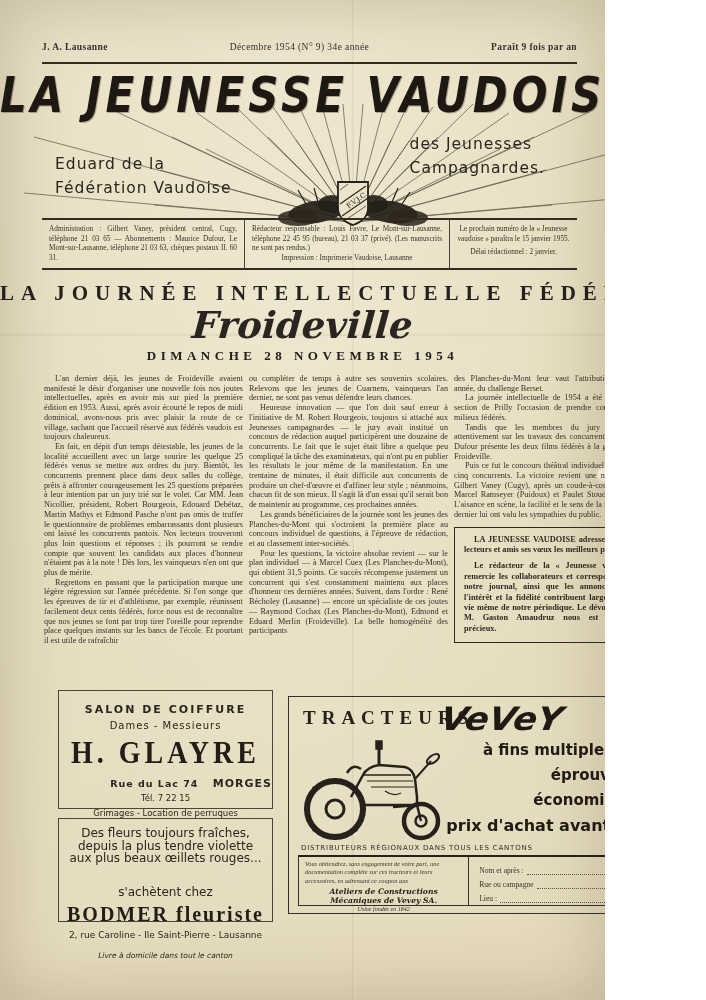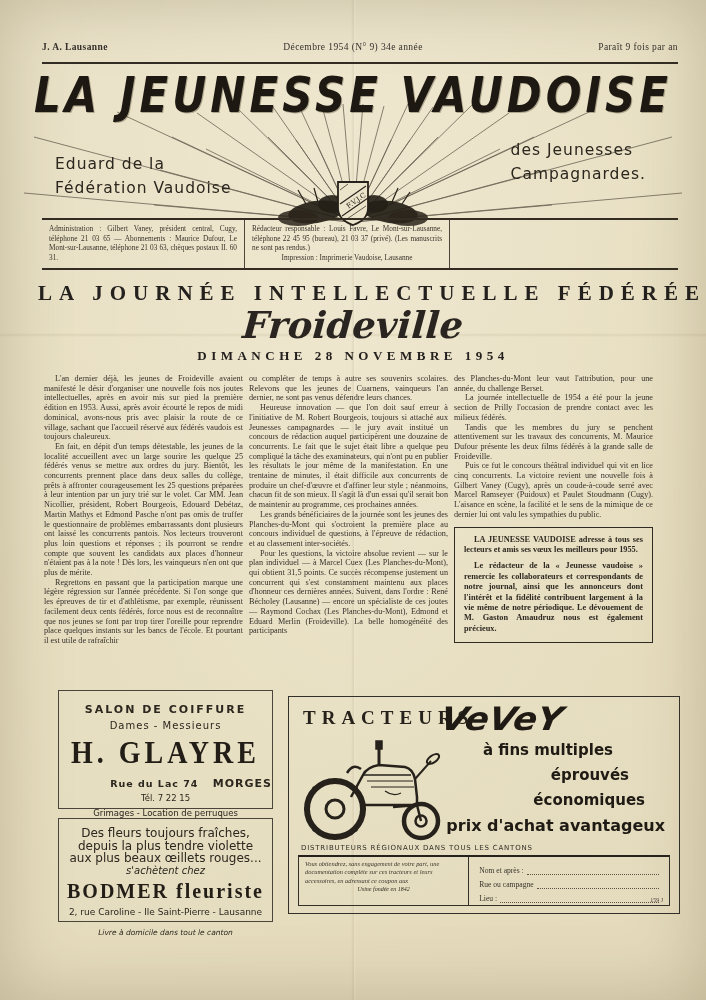--- a/index.html
+++ b/index.html
@@ -1,49 +1,49 @@
 <!DOCTYPE html>
 <html><head>
 <meta charset="utf-8">
 <style>
   * { margin:0; padding:0; box-sizing:border-box; }
   html,body { width:706px; }
   body { font-family:"Liberation Serif", serif; color:#2f2a20; }
   .page {
-    position:relative; width:706px; height:1000px; overflow:hidden;
+    position:relative; width:605px; height:1000px; overflow:hidden;
     background:
       radial-gradient(ellipse at 50% 28%, rgba(255,252,240,.25), rgba(0,0,0,0) 65%),
       linear-gradient(160deg,#eae2c8 0%,#e8dfc2 45%,#e4dabb 100%);
     box-shadow: inset 0 0 70px rgba(90,75,40,.28);
   }
   .crease-v { position:absolute; top:0; bottom:0; left:351px; width:5px;
     background:linear-gradient(90deg, rgba(120,100,60,0) 0%, rgba(120,100,60,.10) 50%, rgba(255,255,255,.12) 70%, rgba(120,100,60,0) 100%); }
   .crease-h { position:absolute; left:0; right:0; top:333px; height:4px;
     background:linear-gradient(rgba(120,100,60,0), rgba(120,100,60,.10), rgba(120,100,60,0)); }
   .punch { position:absolute; width:13px; height:13px; border-radius:50%;
     background:#f3edd9; box-shadow:0 0 4px 1px rgba(243,237,217,.9); opacity:.85; }
 
   
   .topbar { position:absolute; left:42px; right:28px; top:42px;
     display:flex; justify-content:space-between; align-items:baseline;
     font-size:9.5px; letter-spacing:.4px; color:#35302a; }
   .topbar .tb-left { font-weight:bold; }
-  .topbar .tb-right { font-weight:normal;text-align:right; }
+  .topbar .tb-right { font-weight:bold;text-align:right; }
   .rule-top { position:absolute; left:42px; right:28px; top:62px; border-top:2.5px solid #322c23; }
 
   
   .mast-title { position:absolute; left:0; right:0; top:66px; text-align:center;
     font-family:"DejaVu Sans", sans-serif; font-weight:bold; font-style:italic;
     font-size:42px; letter-spacing:4px; color:#1d1811;
     transform:scaleY(1.18); transform-origin:top center;
     text-shadow:1px 1px 0 rgba(60,50,30,.35); white-space:nowrap; z-index:3; }
   .rays { position:absolute; left:0; top:104px; width:706px; height:122px; z-index:1; }
   .sub-left { position:absolute; left:55px; top:152px; z-index:4;
     font-family:"DejaVu Sans", sans-serif; font-size:15.5px; color:#2b261e; letter-spacing:1px; line-height:1.55; }
-  .sub-right { position:absolute; right:60px; top:138px; z-index:4; text-align:left;
+  .sub-right { position:absolute; right:60px; top:132px; z-index:4; text-align:left;
     font-family:"DejaVu Sans", sans-serif; font-size:15.5px; color:#2b261e; letter-spacing:1px; line-height:1.55; }
   .rule-mast { position:absolute; left:42px; right:28px; top:218px; border-top:2.5px solid #322c23; z-index:5; }
 
   
   .infobar { position:absolute; left:42px; right:28px; top:220px; height:48px; display:flex; }
   .infocell { padding:4px 7px 16px; font-size:7.3px; line-height:1.32; text-align:justify; color:#39332a; }
   .infocell .center-line { text-align:center; display:block; }
   .ic-1 { width:202px; }
   .ic-2 { width:206px; border-left:1px solid #4a443a; border-right:1px solid #4a443a; }
   .ic-3 { flex:1; text-align:center; }
@@ -80,21 +80,21 @@
   .gl-name { font-family:"Liberation Serif", serif; font-weight:bold; font-size:28px;
     letter-spacing:4px; margin-top:6px; color:#221d16; transform:scaleY(1.1); }
   .gl-addr { font-weight:bold; font-size:9.5px; margin-top:8px; letter-spacing:1px;text-align:right; }
   .gl-addr .city { font-size:11px; margin-left:10px; }
   .gl-tel { font-size:8.5px; margin-top:3px; }
   .gl-6 { font-size:8.5px; margin-top:5px; }
 
   .ad-bodmer { left:58px; top:818px; width:215px; height:104px; text-align:center;
     font-family:"DejaVu Sans", sans-serif; color:#2b261e; padding-top:8px; }
   .bd-l { font-size:12px; line-height:12.5px; }
-  .bd-chez { font-size:10px; font-style:italic; margin-top:0; }
+  .bd-chez { font-size:12px; margin-top:20px; }
   .bd-name { font-family:"Liberation Serif", serif; font-weight:bold; font-size:20px;
     letter-spacing:2px; margin-top:4px; color:#221d16; }
   .bd-addr { font-size:9px; margin-top:4px; }
   .bd-note { font-size:7.5px; font-style:italic; margin-top:11px; }
 
   .ad-vevey { left:288px; top:696px; width:392px; height:218px; border:1.5px solid #33302a; }
   .vv-kicker { position:absolute; left:14px; top:10px; font-weight:bold; font-size:19px;
     letter-spacing:6px; color:#26221b; }
   .vv-brand { position:absolute; left:152px; top:2px; font-family:"DejaVu Sans", sans-serif;
     font-weight:bold; font-style:italic; font-size:35px; color:#1f1b14;
@@ -205,20 +205,24 @@
     <div>Campagnardes.</div>
   </div>
   <div class="rule-mast"></div>
 
   <div class="infobar">
     <div class="infocell ic-1">Administration : Gilbert Vaney, président central, Cugy, téléphone 21 03 65 — Abonnements : Maurice Dufour, Le Mont-sur-Lausanne, téléphone 21 03 63, chèques postaux II. 60 31.</div>
     <div class="infocell ic-2">
       <span>Rédacteur responsable : Louis Favre, Le Mont-sur-Lausanne, téléphone 22 45 95 (bureau), 21 03 37 (privé). (Les manuscrits ne sont pas rendus.)</span>
       <span class="center-line">Impression : Imprimerie Vaudoise, Lausanne</span>
     </div>
+    <div class="infocell ic-3">
+      <div>Le prochain numéro de la « Jeunesse vaudoise » paraîtra le 15 janvier 1955.</div>
+      <div style="margin-top:4px;">Délai rédactionnel : 2 janvier.</div>
+    </div>
   </div>
   <div class="rule-info"></div>
 
   <div class="headline">LA JOURNÉE INTELLECTUELLE FÉDÉRÉE</div>
   <div class="place">Froideville</div>
   <div class="dateline">DIMANCHE 28 NOVEMBRE 1954</div>
 
   <div class="columns">
     <div class="col">
       <p>L'an dernier déjà, les jeunes de Froideville avaient manifesté le désir d'organiser une nouvelle fois nos joutes intellectuelles, après en avoir mis sur pied la première édition en 1953. Aussi, après avoir écourté le repos de midi dominical, avons-nous pris avec plaisir la route de ce village, sachant que l'accueil réservé aux fédérés vaudois est toujours chaleureux.</p>
@@ -305,20 +309,21 @@
       <div class="s s2">éprouvés</div>
       <div class="s s3">économiques</div>
       <div class="s s4">prix d'achat avantageux</div>
     </div>
 
     <div class="vv-distrib">DISTRIBUTEURS RÉGIONAUX DANS TOUS LES CANTONS</div>
 
     <div class="vv-coupon">
       <div class="vc-left">
         <div class="vc-text">Vous obtiendrez, sans engagement de votre part, une documentation complète sur ces tracteurs et leurs accessoires, en adressant ce coupon aux</div>
+        <div class="vc-company">Ateliers de Constructions Mécaniques de Vevey SA.</div>
         <div class="vc-founded">Usine fondée en 1842</div>
       </div>
       <div class="vc-right">
         <div class="vc-row">
           <span>Nom et après :</span>
           <span class="dots"></span>
         </div>
         <div class="vc-row">
           <span>Rue ou campagne</span>
           <span class="dots"></span>

